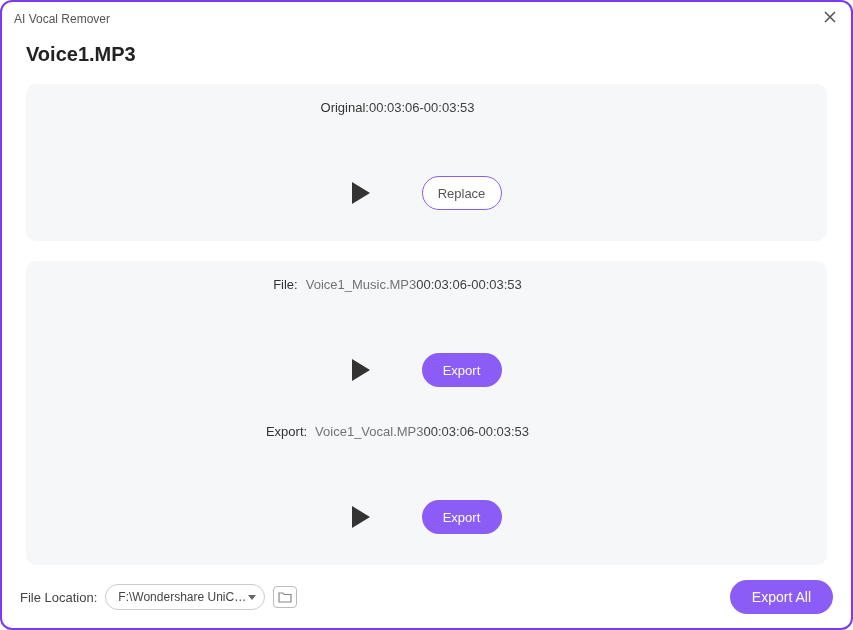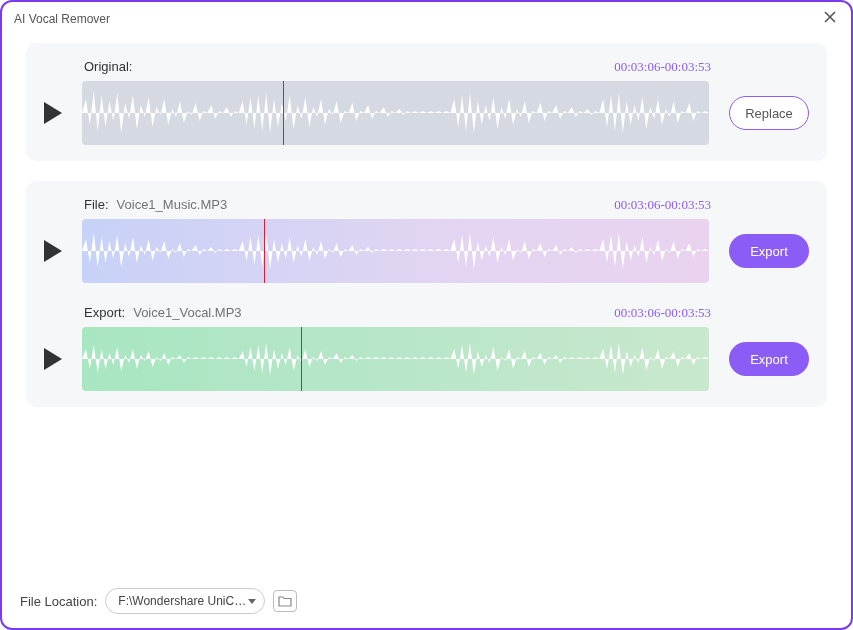--- a/index.html
+++ b/index.html
@@ -44,38 +44,39 @@
   font-weight: 700;
   color: #222;
   margin-bottom: 18px;
 }
 .panel {
   background: #f6f7f9;
   border-radius: 10px;
   padding: 16px 18px;
   margin-bottom: 20px;
 }
-.track { display: flex; flex-direction: column; }
+.track { display: flex; flex-direction: column; align-items: center; }
 .track + .track { margin-top: 22px; }
 .track-header {
   display: flex;
   font-size: 13px;
   color: #333;
   margin-bottom: 6px;
   padding-left: 40px;
   padding-right: 98px;
 }
 .track-header .label { }
 .track-header .fname { margin-left: 8px; color: #737373; }
 .track-header .spacer { flex: 1; }
-.track-header .time { color: #8b5cf6; font-family: Liberation Serif, serif; }
+.track-header .time { color: #404040; }
 .track-body {
   display: flex;
   align-items: center;
-  gap: 20px;
+  gap: 26px;
+  margin-top: 40px;
 }
 .play-btn {
   width: 0; height: 0;
   border-left: 18px solid #333;
   border-top: 11px solid transparent;
   border-bottom: 11px solid transparent;
   cursor: pointer;
   flex-shrink: 0;
 }
 .waveform {
@@ -187,20 +188,21 @@
   <div class="titlebar">
     <span class="title">AI Vocal Remover</span>
     <div class="close-btn">
       <svg width="14" height="14" viewBox="0 0 14 14">
           <path d="M2 2 L12 12 M12 2 L2 12" stroke="#555" stroke-width="1.6" fill="none"></path>
         </svg>
     </div>
   </div>
 
   <div class="content">
+    <div class="filename">Voice1.MP3</div>
 
     <div class="panel">
       <div class="track">
         <div class="track-header">
           <span class="label">Original:</span>
           <span class="spacer"></span>
           <span class="time">00:03:06-00:03:53</span>
         </div>
         <div class="track-body">
           <div class="play-btn"></div>
@@ -268,14 +270,15 @@
     <div class="path-select">
       <span class="txt">F:\Wondershare UniConverte...</span>
       <span class="caret"></span>
     </div>
     <div class="folder-btn">
       <svg width="14" height="12" viewBox="0 0 14 12">
         <path d="M1 2 h4 l1.2 1.5 H13 V11 H1 Z" fill="none" stroke="#888" stroke-width="1.2"></path>
       </svg>
     </div>
     <div class="spacer"></div>
+    <div class="export-all">Export All</div>
   </div>
 </div>
 
 </body></html>

